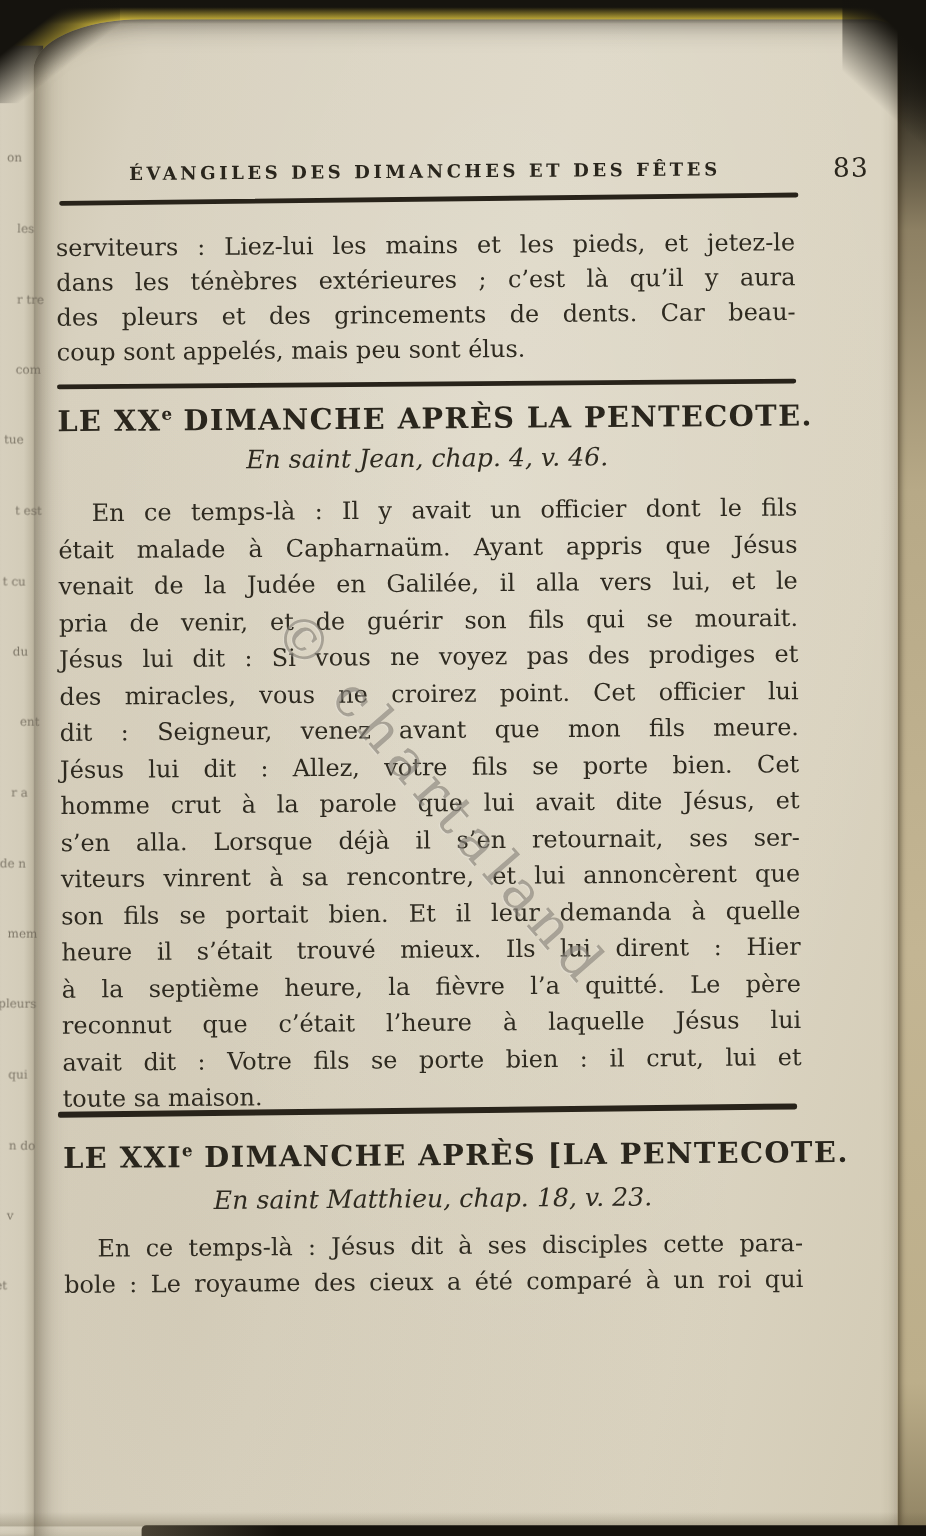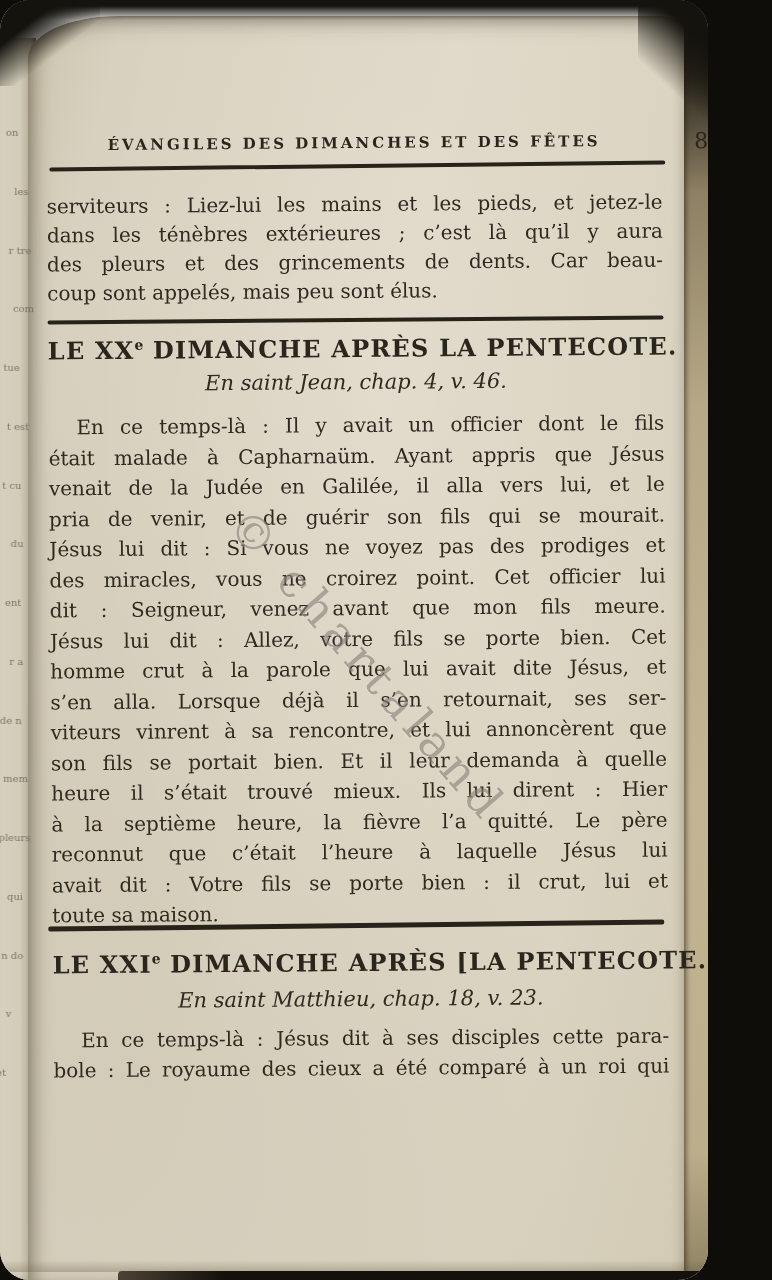--- a/index.html
+++ b/index.html
@@ -1,20 +1,19 @@
 <!DOCTYPE html>
 <html><head>
 <meta charset="utf-8">
 <style>
   html,body { margin:0; padding:0; background:#0e0d0a; }
   .photo {
-    position:relative; width:708px; height:1280px; overflow:hidden;
-    background:#e5e5e5;
+    position:relative; width:772px; height:1280px; overflow:hidden;
+    background:#fde047;
     font-family:"DejaVu Serif", serif;
-    border-radius:30px;
   }
 
   
   .page-main {
     position:absolute; left:28px; top:16px; right:22px; bottom:0;
     background:
       radial-gradient(ellipse at 55% 30%, rgba(255,255,255,.10), rgba(255,255,255,0) 62%),
       radial-gradient(ellipse at 18% 85%, rgba(120,100,60,.10), rgba(120,100,60,0) 55%),
       linear-gradient(104deg,#cdc5af 0%, #d8d1bf 10%, #ded8c7 45%, #dad3c0 78%, #d2cab4 100%);
     border-radius:90px 26px 0 0 / 42px 16px 0 0;
@@ -56,21 +55,21 @@
   }
 
   
   .gutter {
     position:absolute; left:1px; top:128px; height:950px; width:32px; z-index:2;
     display:flex; flex-direction:column; justify-content:space-between;
     font-size:10px; line-height:10px; color:#6e6759; opacity:.85;
     filter:blur(.4px); transform:rotate(.6deg);
   }
   .gutter div:nth-child(even){ margin-left:9px; }
-  .gutter div:nth-child(3n){ margin-left:4px; }
+  .gutter div:nth-child(3n){ margin-left:4px;text-align:right; }
 
   
   .content {
     position:absolute; left:45px; top:0; width:616px; z-index:2;
     color:#2e2a20; transform:rotate(-0.45deg); transform-origin:50% 0;
   }
   .content > div { position:absolute; width:100%; }
 
   .header-row { top:134px; height:24px; }
   .header-title {

